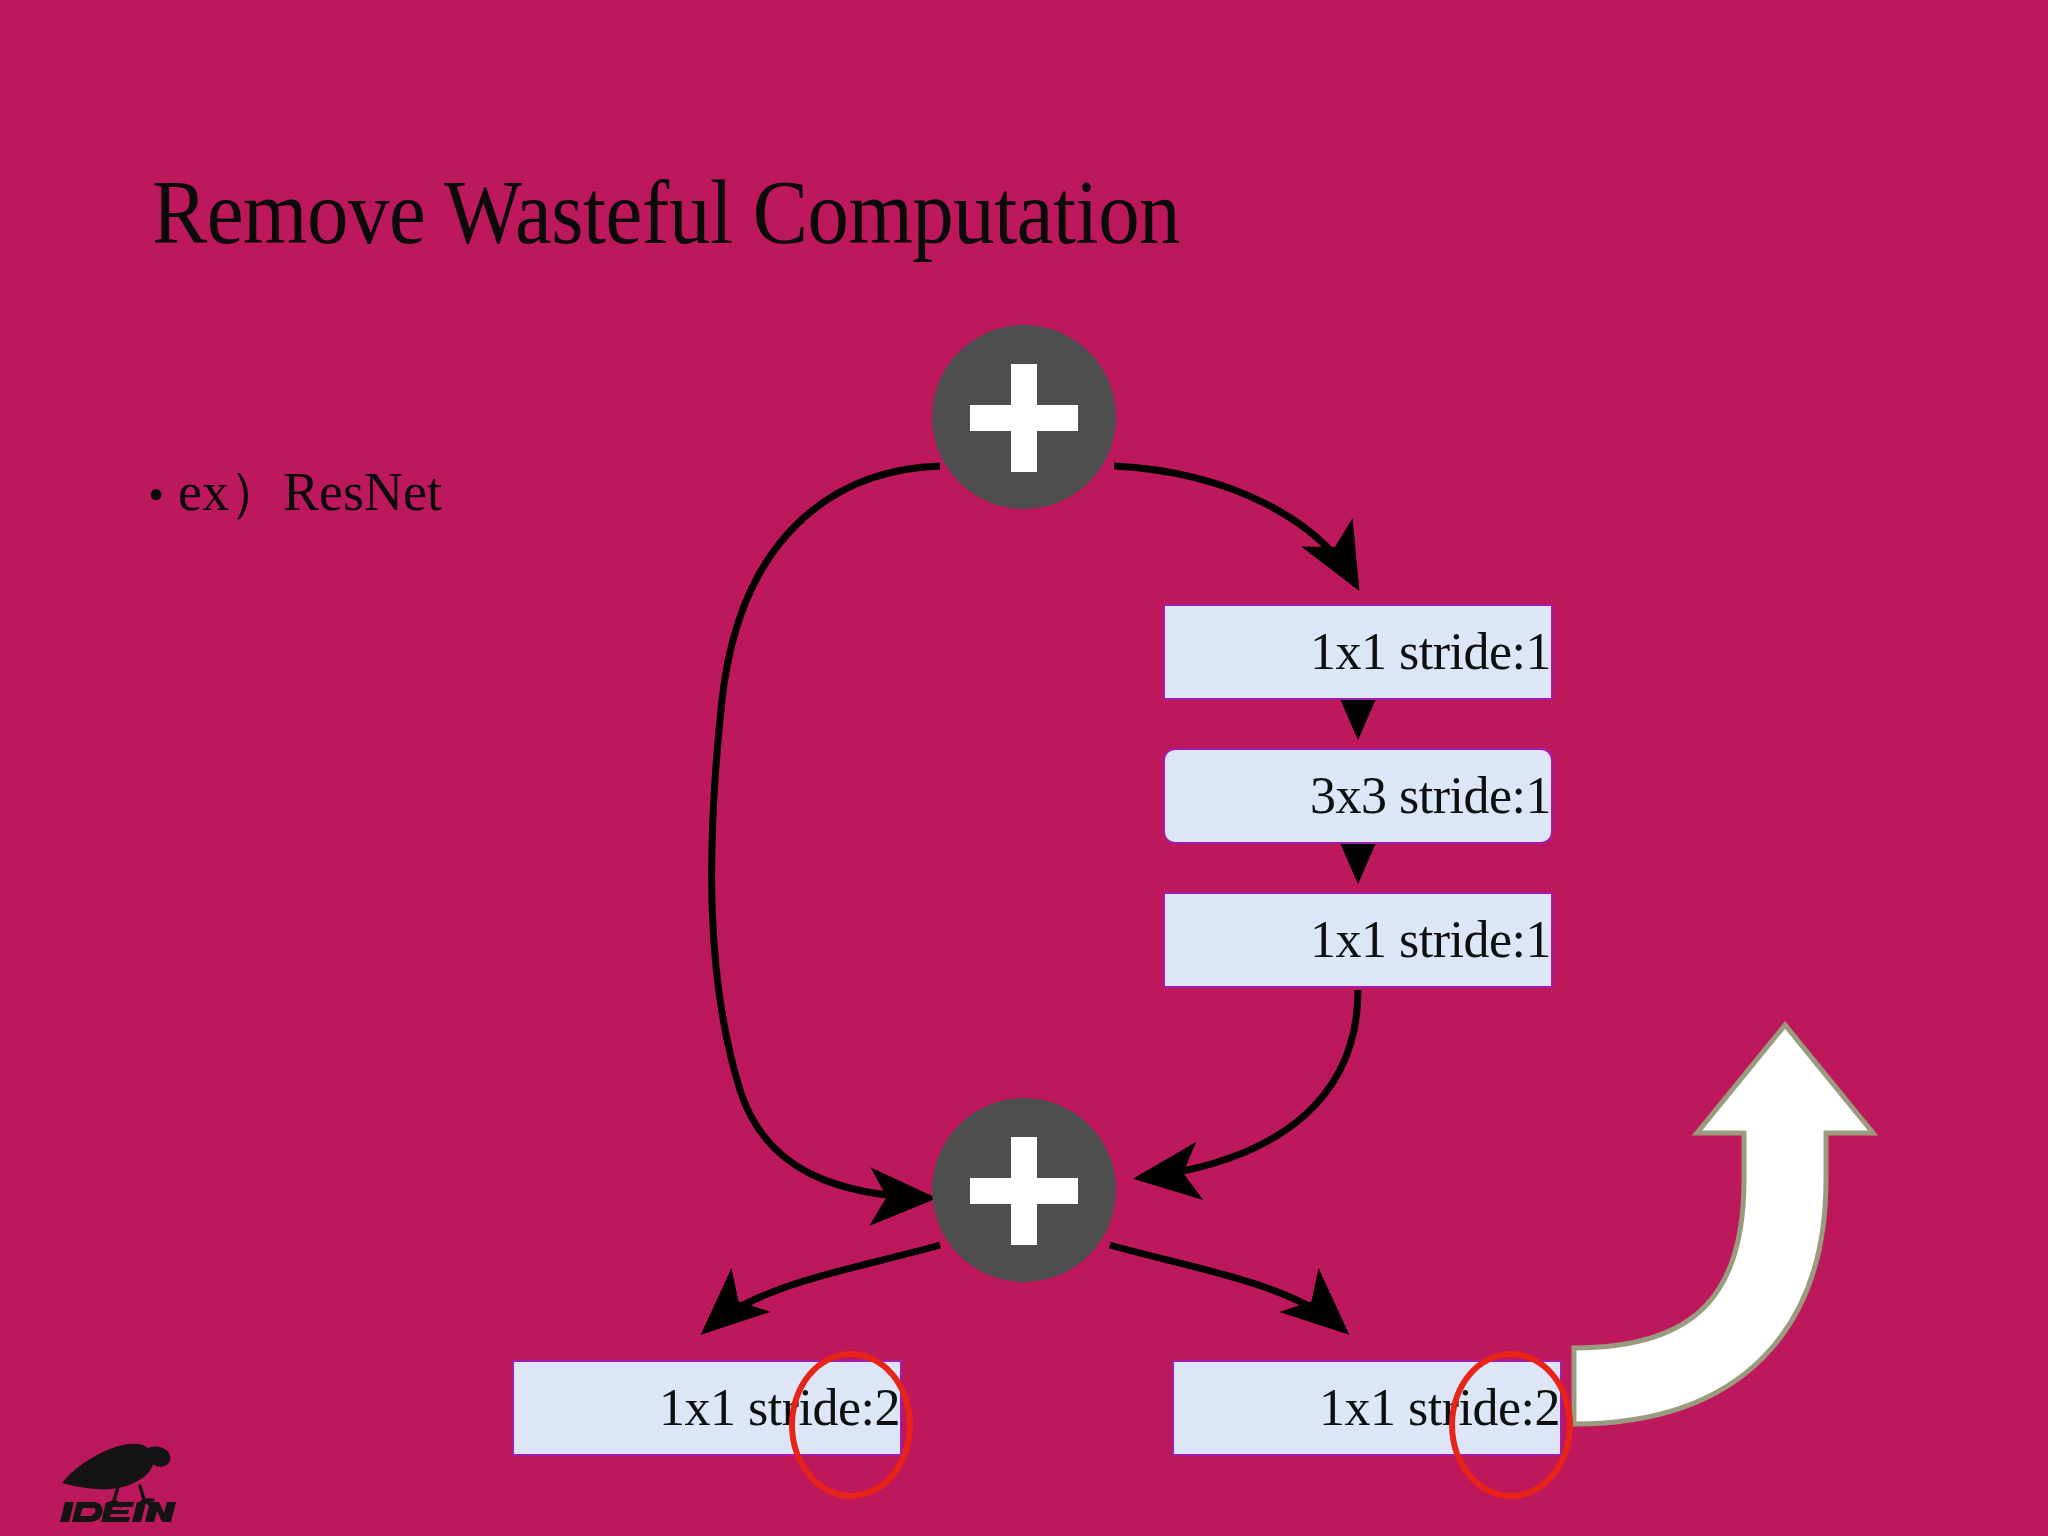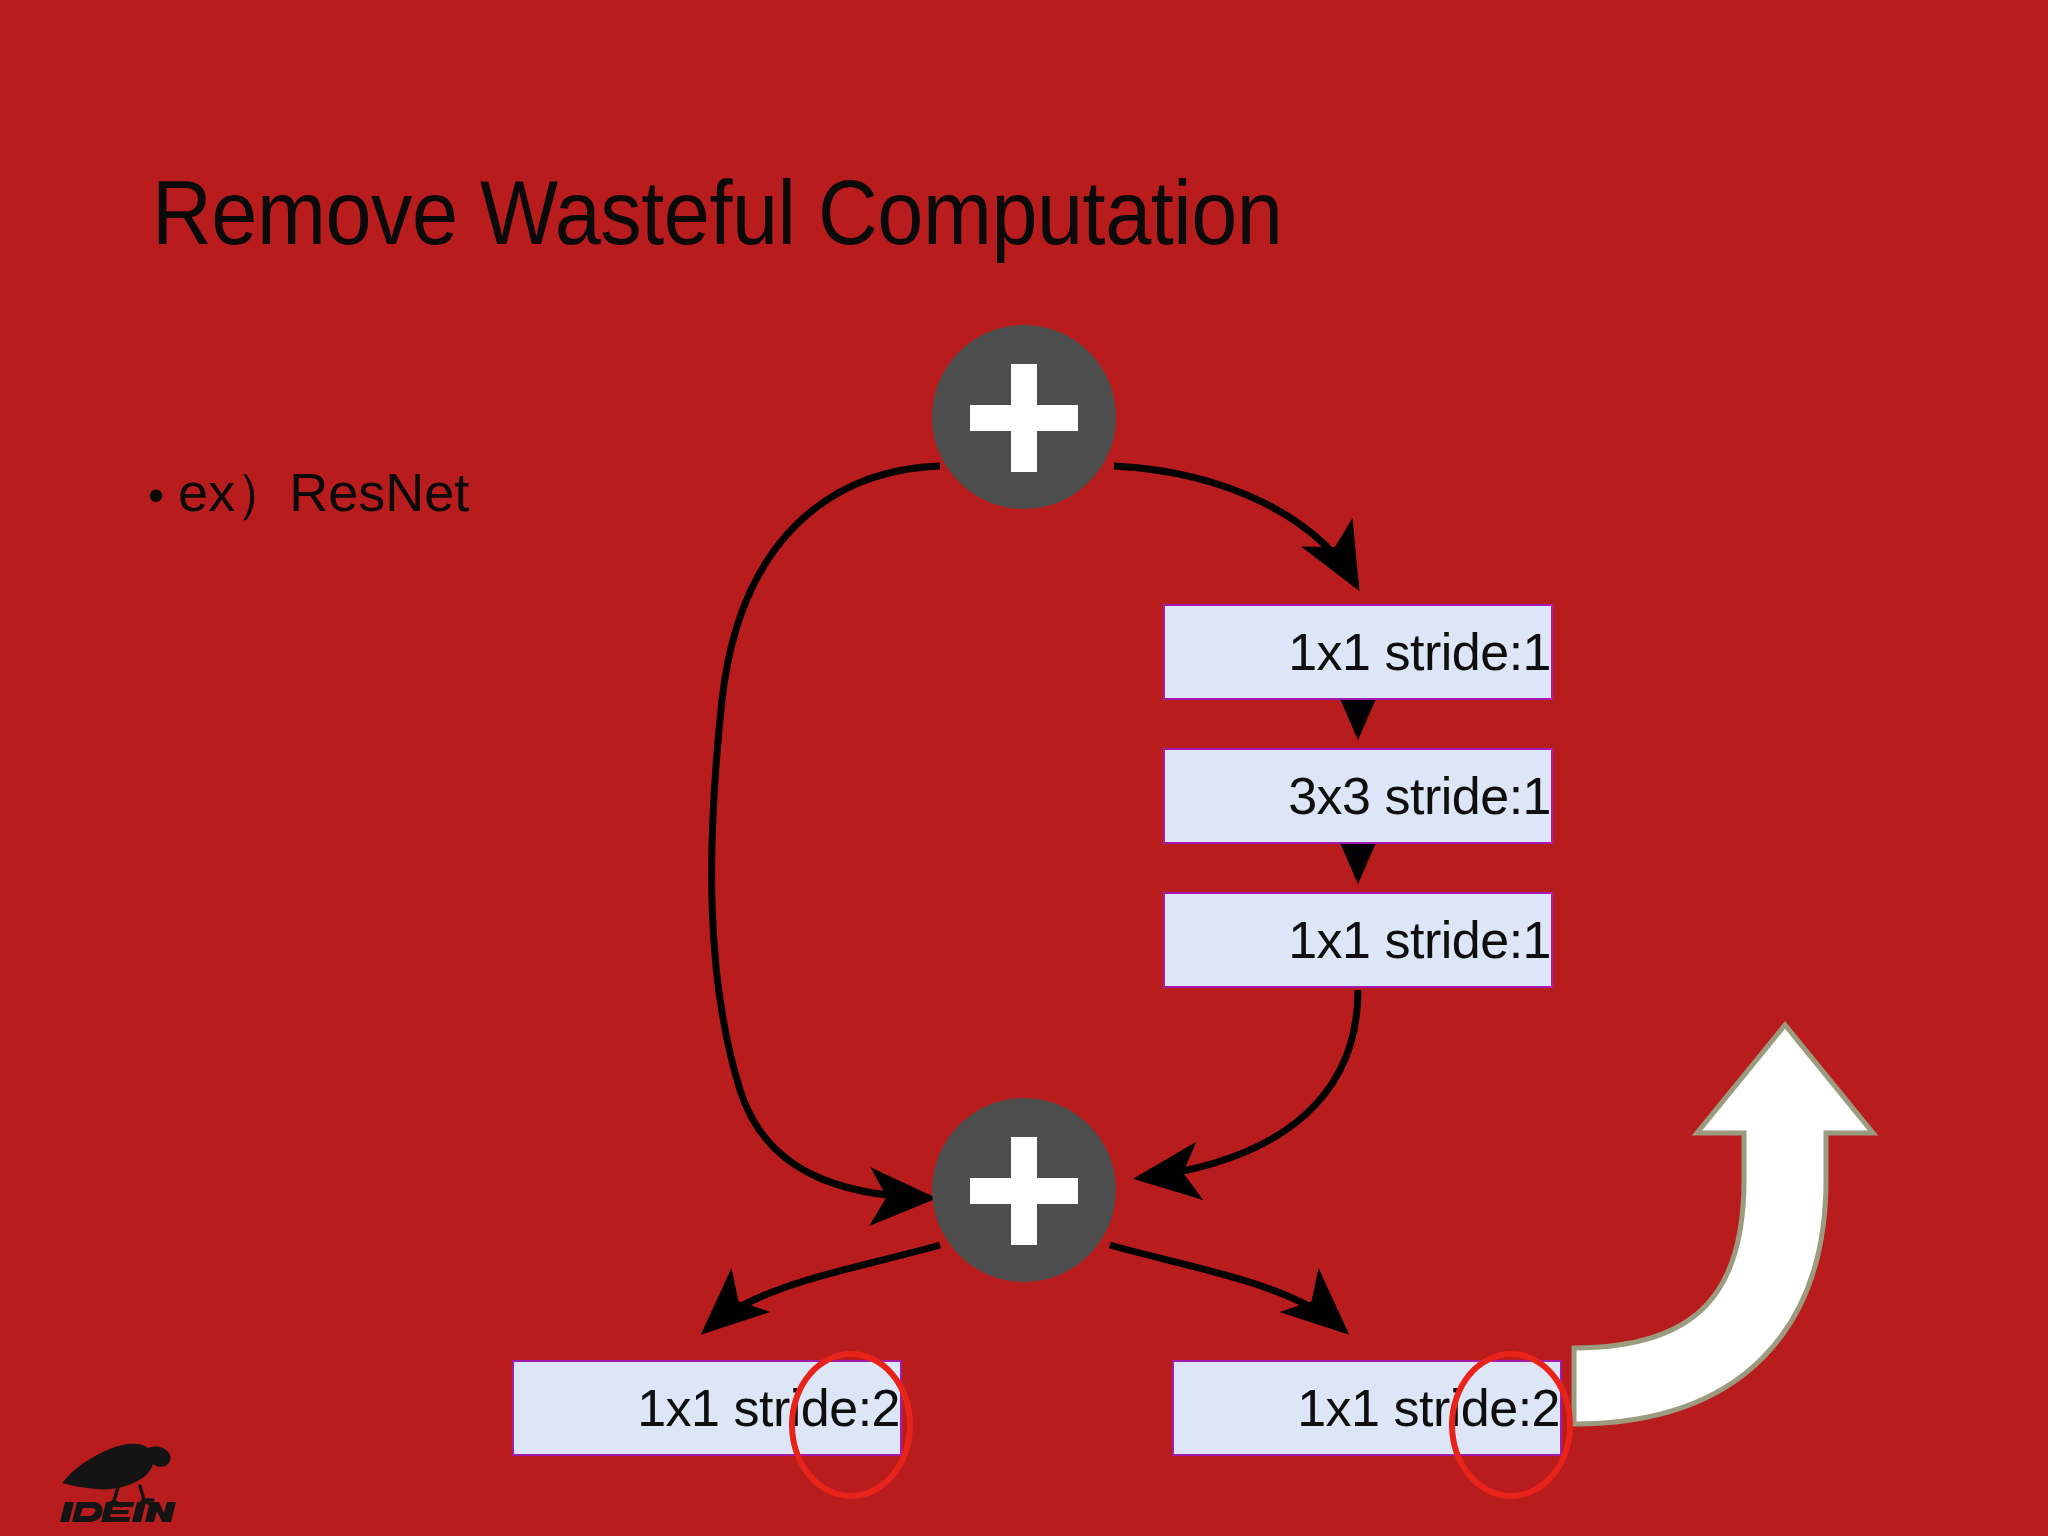--- a/index.html
+++ b/index.html
@@ -4,23 +4,23 @@
 <style>
   html, body {
     margin: 0;
     padding: 0;
     background: #ffffff;
   }
   #slide {
     position: relative;
     width: 2048px;
     height: 1536px;
-    background: #b91c1c;
+    background: #be185d;
     overflow: hidden;
-    font-family: Liberation Sans, sans-serif;
+    font-family: Liberation Serif, serif;
     color: #000000;
   }
 
   
   #slide-title {
     position: absolute;
     left: 152px;
     top: 168px;
     font-size: 90px;
     line-height: 1.0;
@@ -165,21 +165,21 @@
 
   <div class="plus-node" style="left:932px; top:1098px; width:184px; height:184px;">
     <div class="bar-h" style="left:38px; top:80px; width:108px; height:26px;"></div>
     <div class="bar-v" style="left:79px; top:39px; width:26px; height:108px;"></div>
   </div>
 
   <div class="op-box" style="left:1163px; top:604px; width:390px; height:96px;">
     <span class="op-label">1x1 stride:1</span>
   </div>
 
-  <div class="op-box" style="left:1163px; top:748px; width:390px; height:96px;">
+  <div class="op-box" style="left:1163px; top:748px; width:390px; height:96px;border-radius:12px;">
     <span class="op-label">3x3 stride:1</span>
   </div>
 
   <div class="op-box" style="left:1163px; top:892px; width:390px; height:96px;">
     <span class="op-label">1x1 stride:1</span>
   </div>
 
   <div class="op-box" style="left:512px; top:1360px; width:390px; height:96px;">
     <span class="op-label">1x1 stride:2</span>
   </div>

